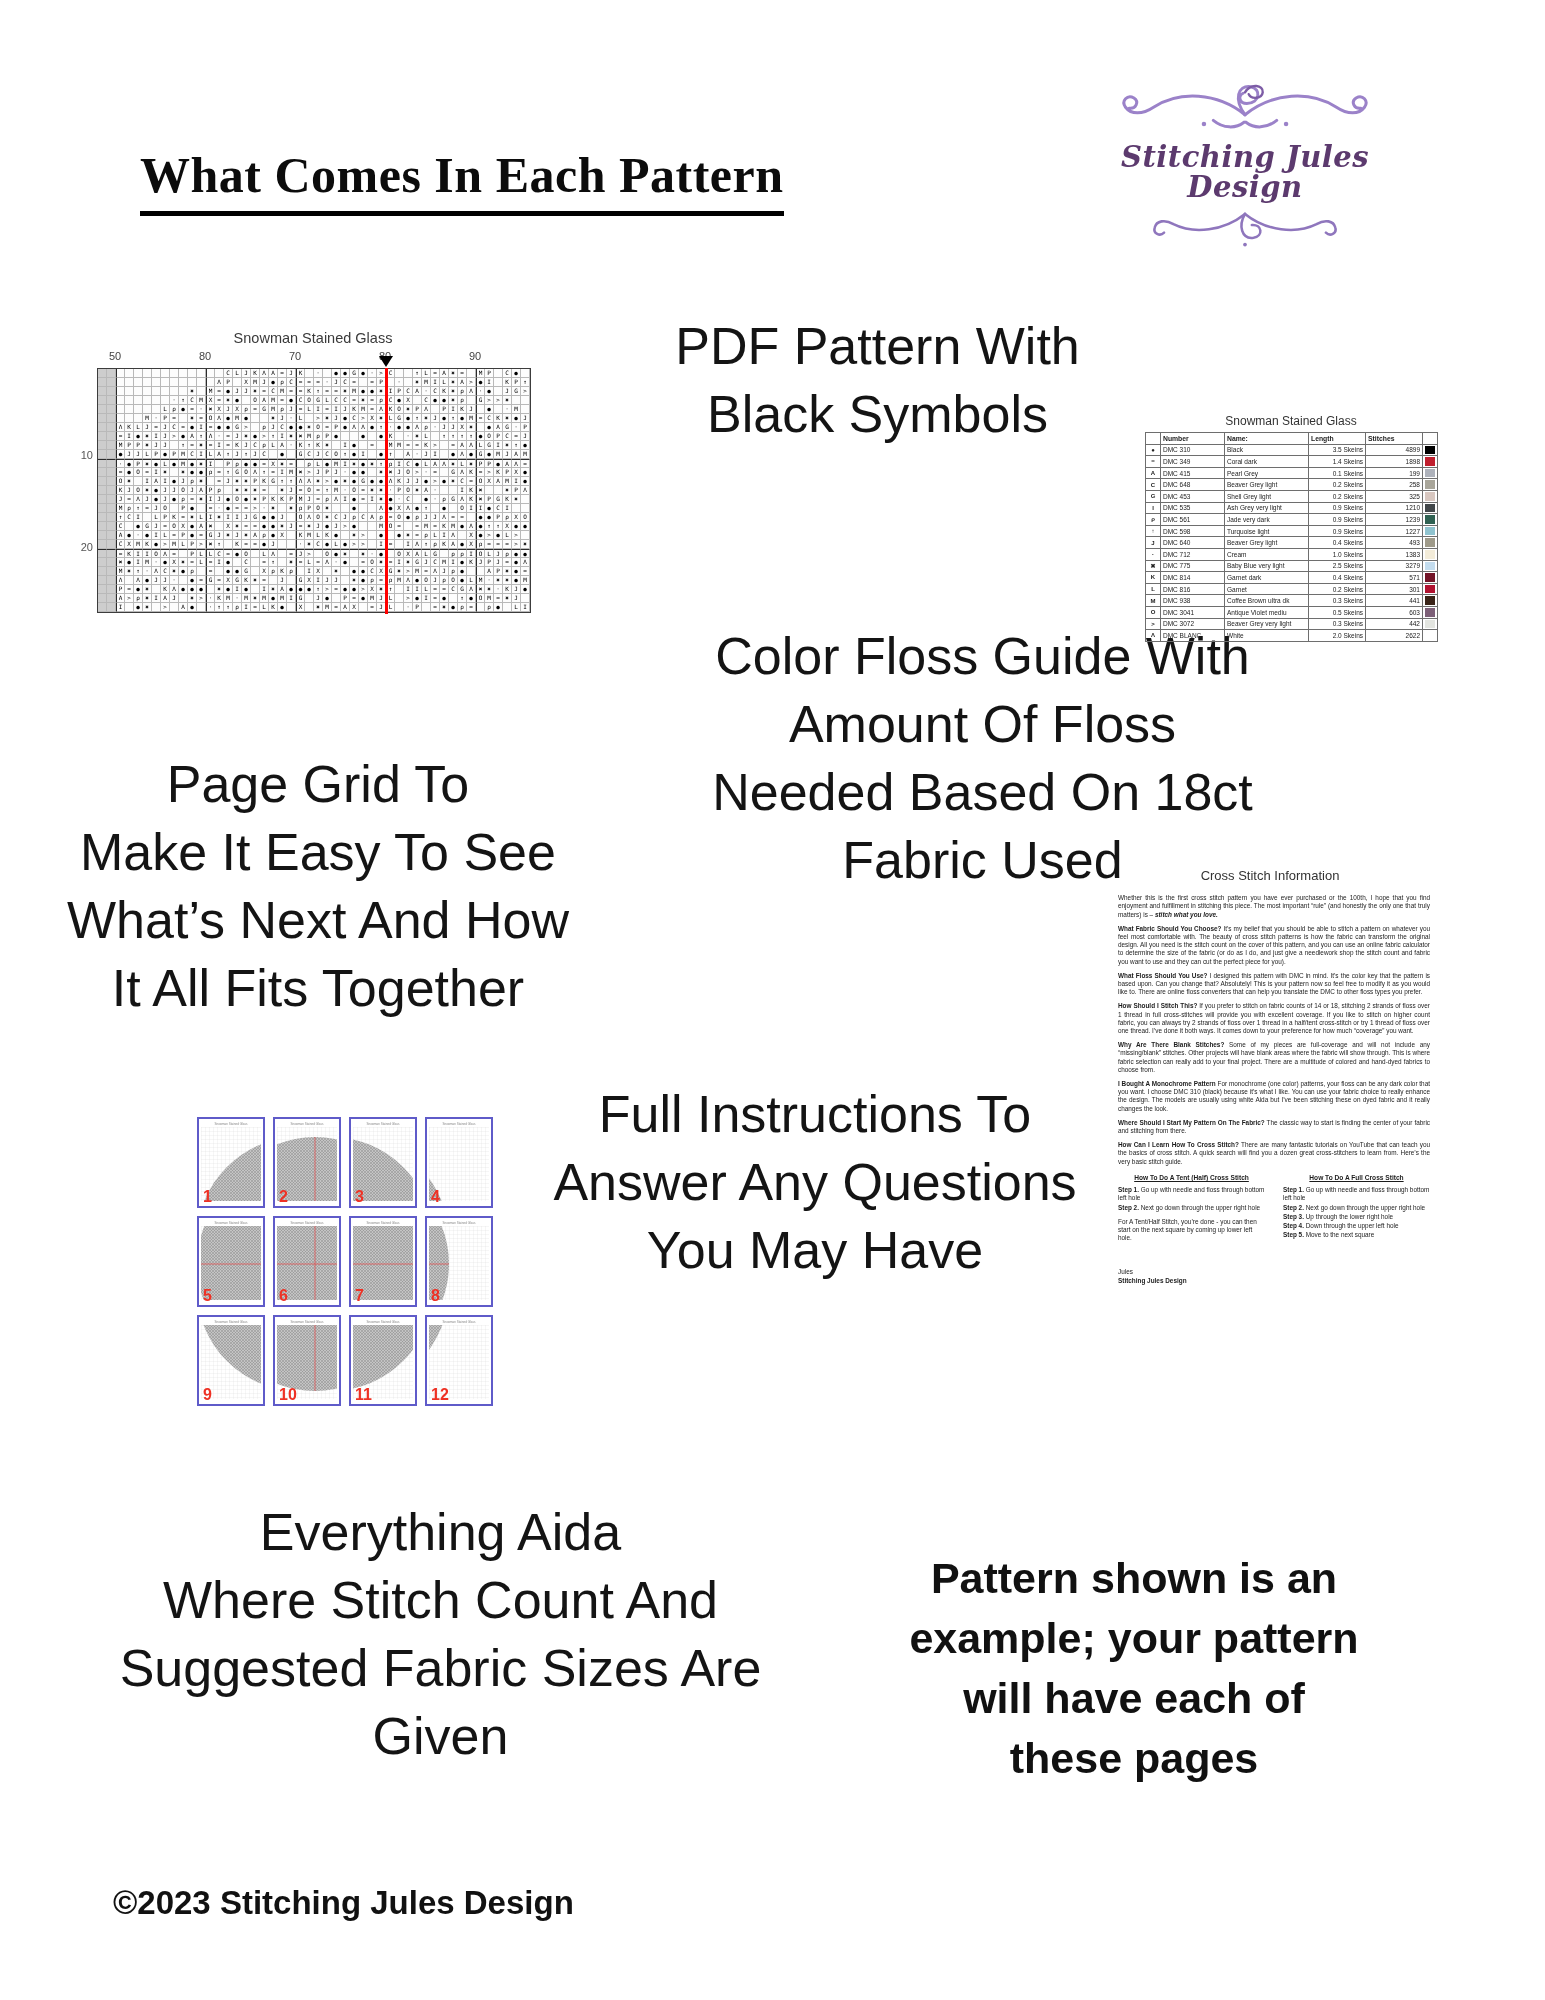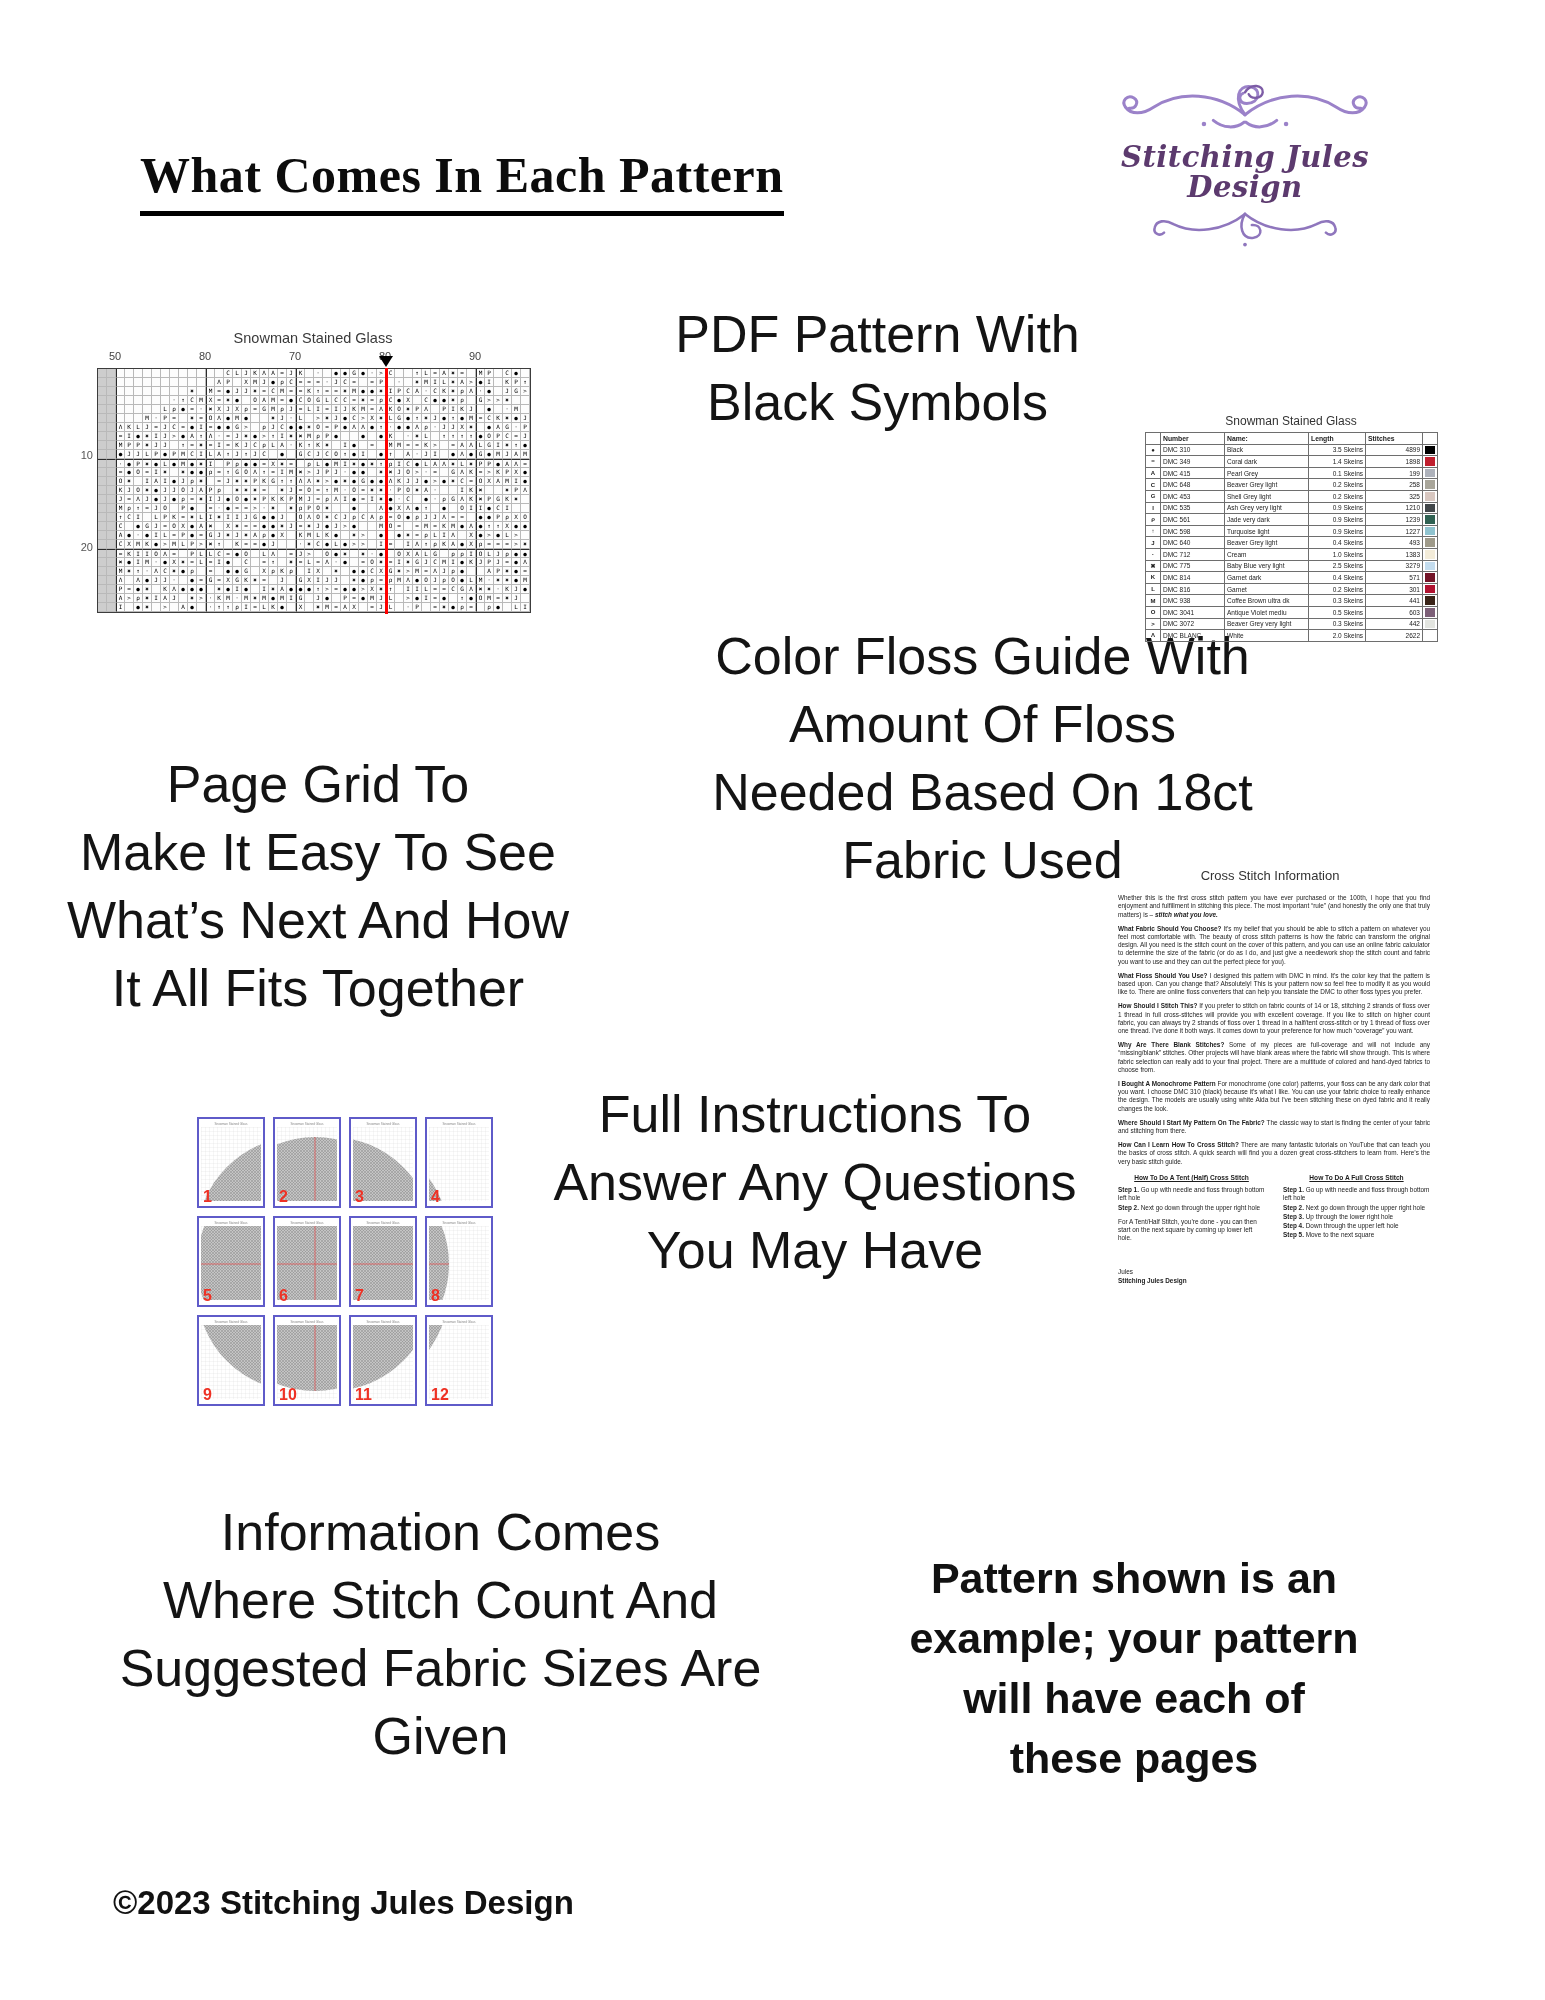--- a/index.html
+++ b/index.html
@@ -10,21 +10,21 @@
   .page-title{position:absolute;left:140px;top:146px;margin:0;
     font-family:"Liberation Serif",serif;font-weight:700;font-size:50px;letter-spacing:.5px;
     color:#0c0c0c;border-bottom:5px solid #000;padding-bottom:7px;}
   .logo{position:absolute;left:1092px;top:80px;width:306px;text-align:center;}
   .logo-text{font-family:"DejaVu Serif",serif;font-style:italic;font-weight:600;
     font-size:29px;color:#5c3a6e;letter-spacing:.5px;line-height:30px;}
   .logo svg{display:block;margin:0 auto;}
 
   
   .caption{position:absolute;text-align:center;font-size:52px;line-height:68px;color:#141414;}
-  .caption-pdf{left:640px;top:300px;width:475px;}
+  .caption-pdf{left:640px;top:312px;width:475px;}
   .caption-floss{left:700px;top:622px;width:565px;}
   .caption-pagegrid{left:38px;top:750px;width:560px;}
   .caption-instr{left:545px;top:1080px;width:540px;}
   .caption-every{left:108px;top:1498px;width:665px;}
   .note-bold{position:absolute;left:888px;top:1548px;width:492px;text-align:center;
     font-size:43px;line-height:60px;font-weight:700;color:#111;}
   .copyright{position:absolute;left:113px;top:1884px;font-size:33px;font-weight:700;color:#111;}
 
   
   .chart{position:absolute;left:75px;top:330px;width:480px;height:300px;}
@@ -1450,21 +1450,21 @@
       <div>Make It Easy To See</div>
       <div>What’s Next And How</div>
       <div>It All Fits Together</div>
     </div>
   <div class="caption caption-instr">
       <div>Full Instructions To</div>
       <div>Answer Any Questions</div>
       <div>You May Have</div>
     </div>
   <div class="caption caption-every">
-      <div>Information Comes</div>
+      <div>Everything Aida</div>
       <div>Where Stitch Count And</div>
       <div>Suggested Fabric Sizes Are</div>
       <div>Given</div>
     </div>
   <div class="note-bold">
       <div>Pattern shown is an</div>
       <div>example; your pattern</div>
       <div>will have each of</div>
       <div>these pages</div>
     </div>

